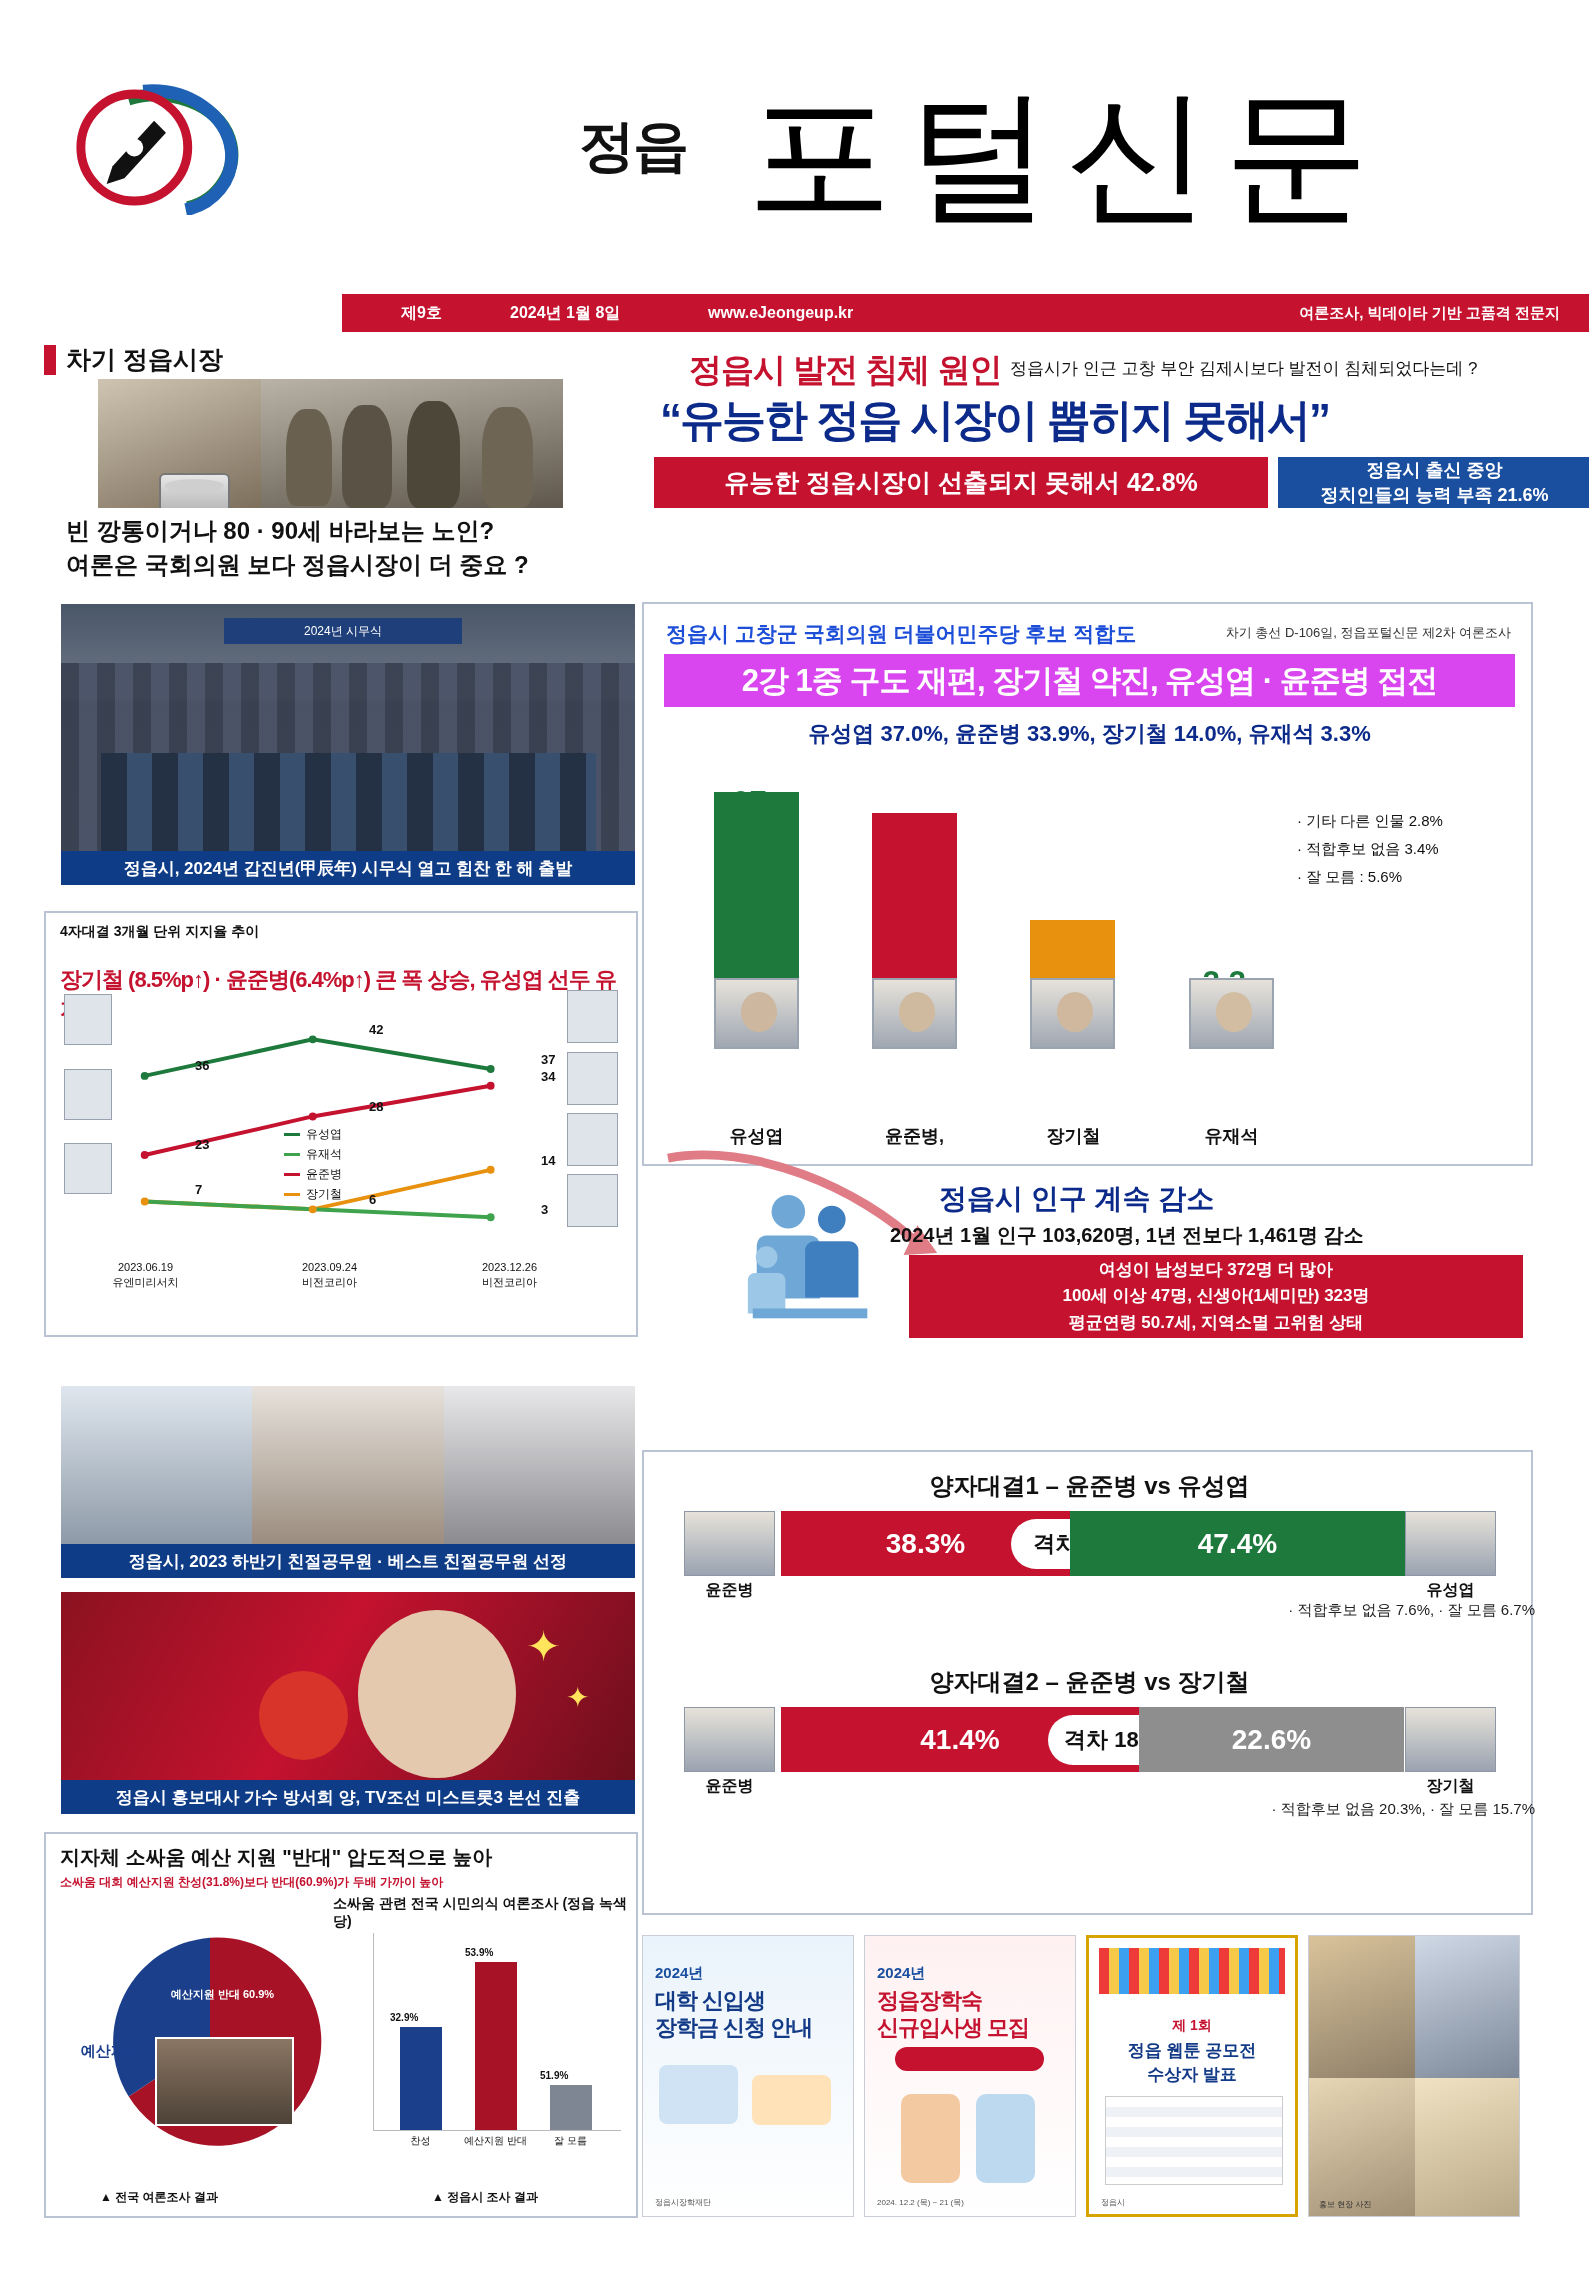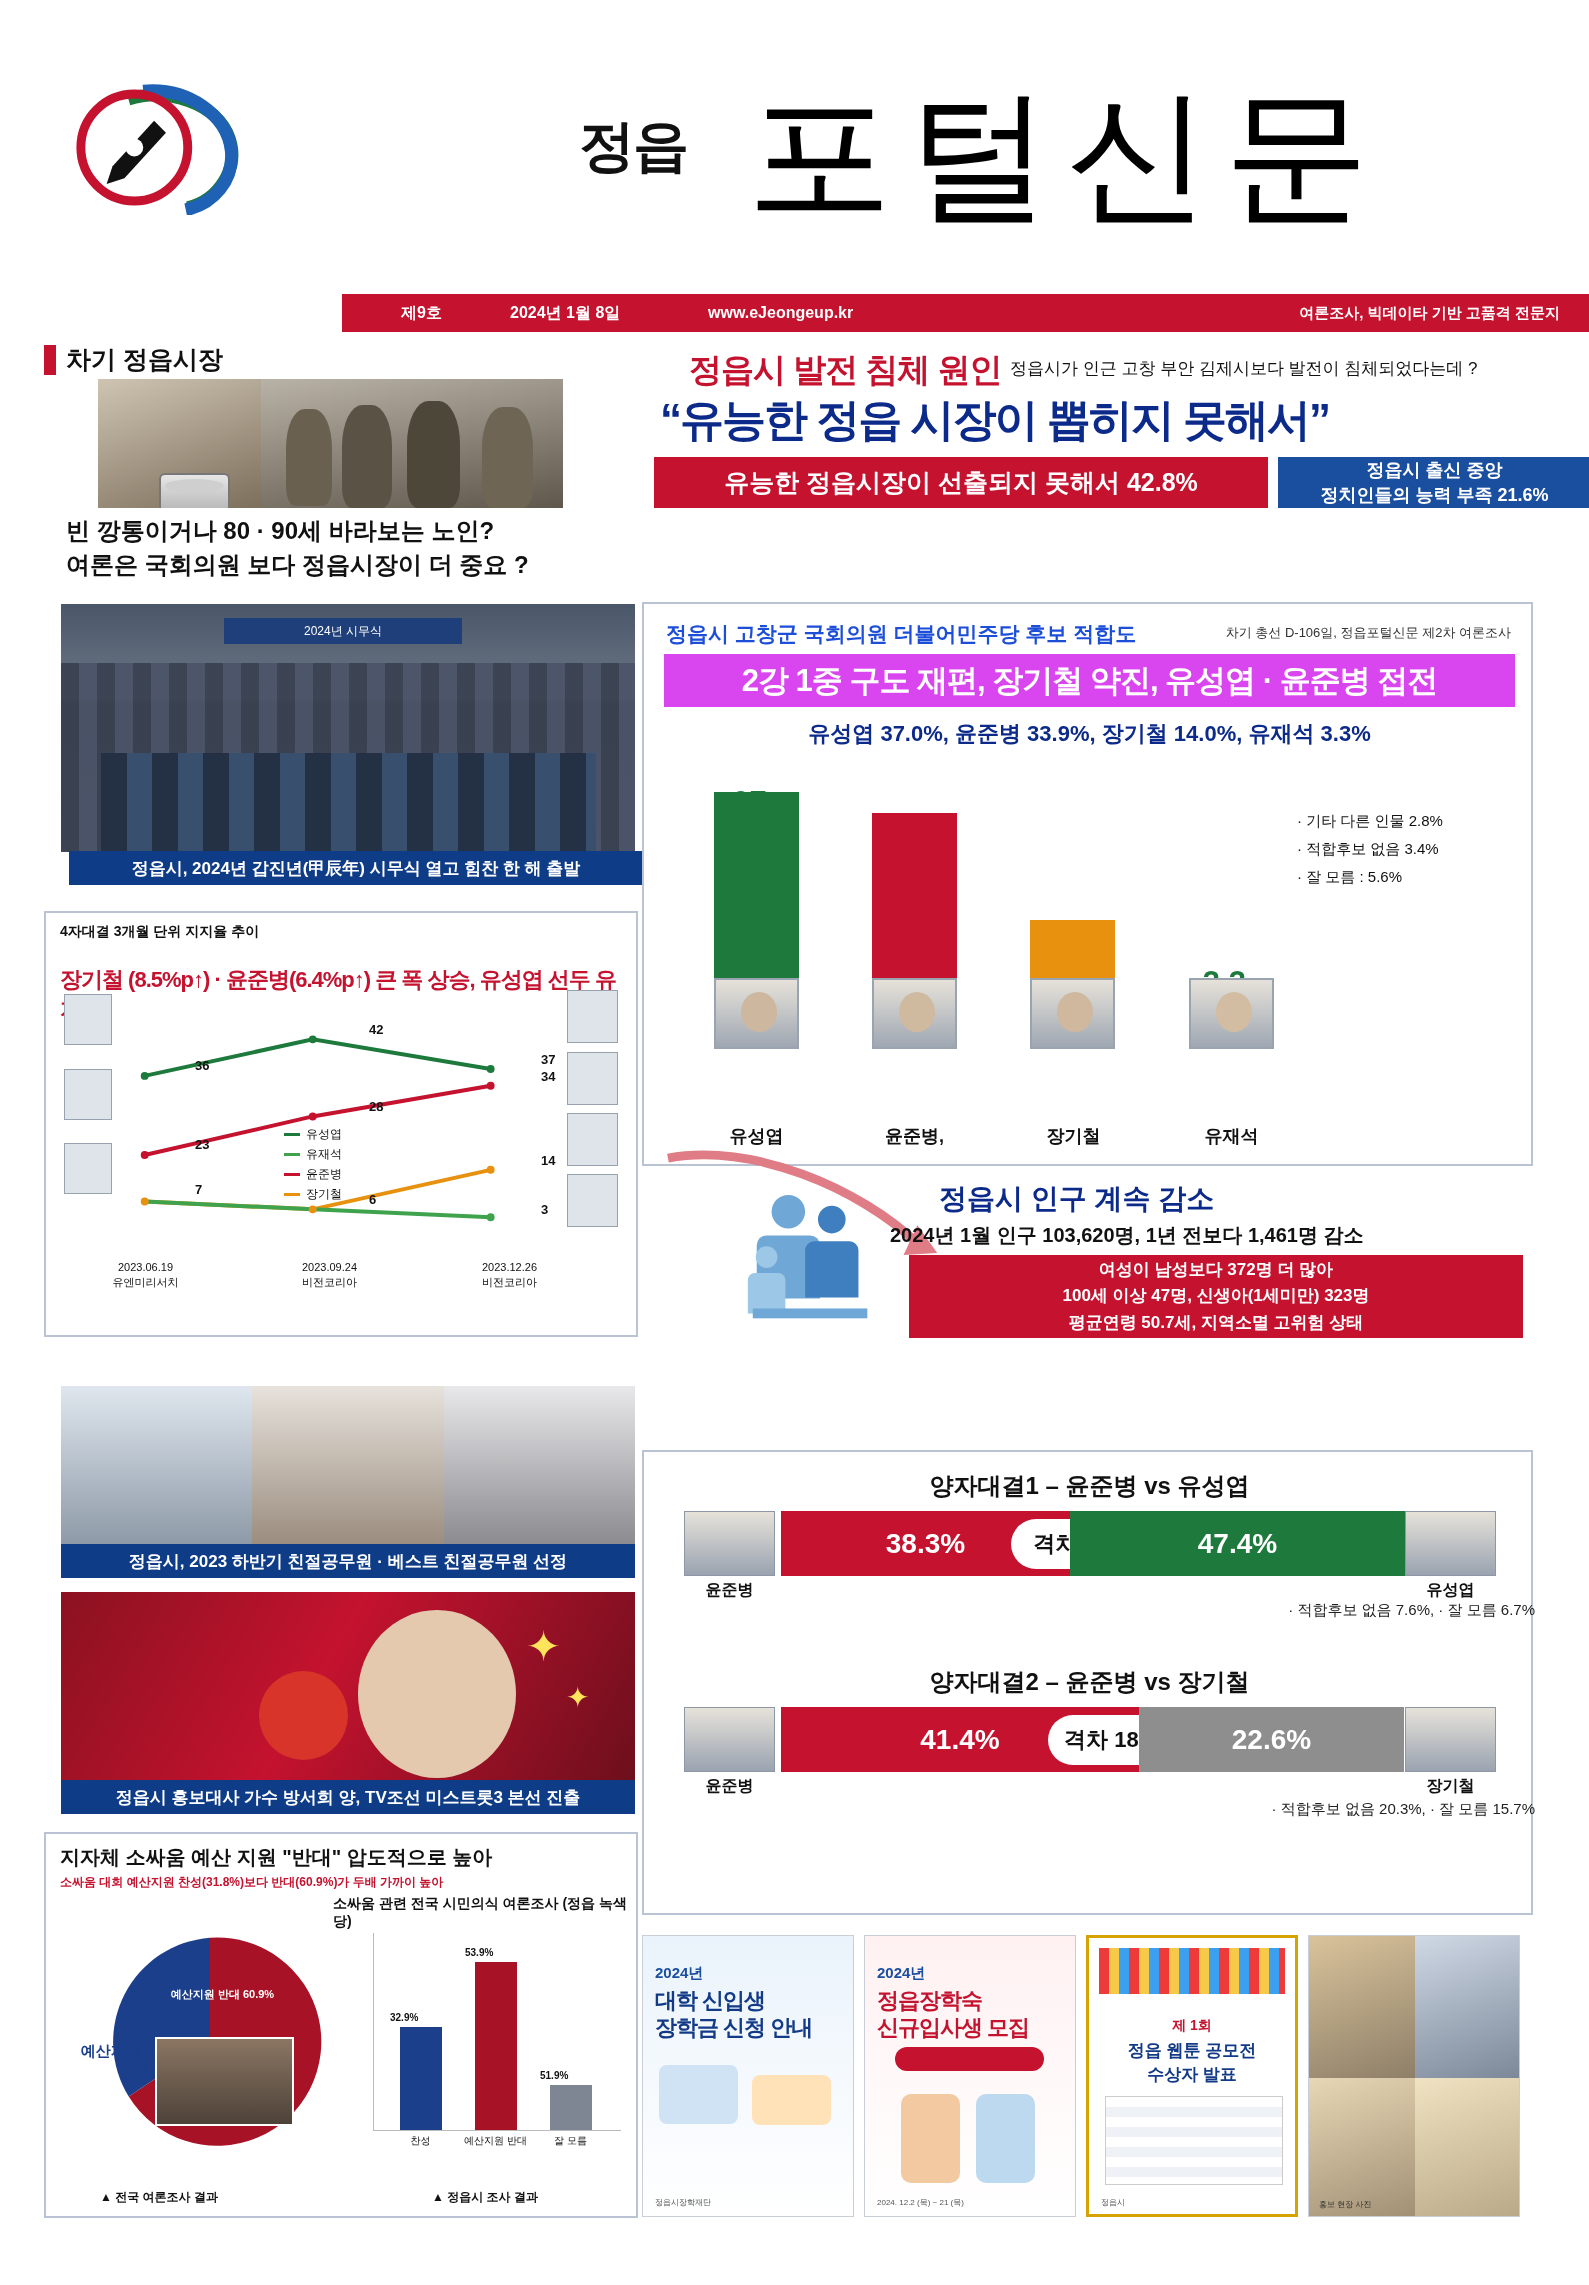--- a/index.html
+++ b/index.html
@@ -54,21 +54,21 @@
                  display:flex; flex-direction:column; align-items:center; justify-content:center; font-size:18px; font-weight:700; line-height:1.35; }
 
   
   .photoA { position:absolute; left:61px; top:604px; width:574px; height:248px; background:#2f3b4c; overflow:hidden; }
   .photoA .hall { position:absolute; left:0; top:0; width:574px; height:248px;
         background:linear-gradient(180deg,#4a5768 0%, #6d7687 38%, #2e3440 40%, #414b5c 100%); }
   .photoA .banner { position:absolute; left:163px; top:14px; width:238px; height:26px; background:#1f3f7a; color:#fff;
         font-size:12px; display:flex; align-items:center; justify-content:center; }
   .photoA .crowd { position:absolute; left:0; top:59px; width:574px; height:188px;
         background:repeating-linear-gradient(90deg,#3a4252 0 18px,#4b5468 18px 36px); opacity:.95; }
-  .capA { position:absolute; left:69px; top:851px; width:574px; height:34px; background:#0f3c86; color:#fff;
+  .capA { position:absolute; left:61px; top:851px; width:574px; height:34px; background:#0f3c86; color:#fff;
           display:flex; align-items:center; justify-content:center; font-size:17px; font-weight:700; }
 
   
   .pollbox { position:absolute; left:642px; top:602px; width:891px; height:564px; border:2px solid #b9c3d4; background:#fff; }
   .pb-h1 { position:absolute; left:22px; top:16px; font-size:21px; font-weight:700; color:#1d4ed8; }
   .pb-note { position:absolute; right:20px; top:20px; font-size:13px; color:#333; }
   .pb-band { position:absolute; left:20px; top:50px; width:851px; height:53px; background:#d946ef; color:#fff;
              display:flex; align-items:center; justify-content:center; font-size:31px; font-weight:800; letter-spacing:-1px; }
   .pb-sub { position:absolute; left:0; top:115px; width:891px; text-align:center; font-size:22px; font-weight:700; color:#0c2a8a; }
   .pb-side { position:absolute; left:653px; top:203px; font-size:15px; color:#111; line-height:1.85; }

